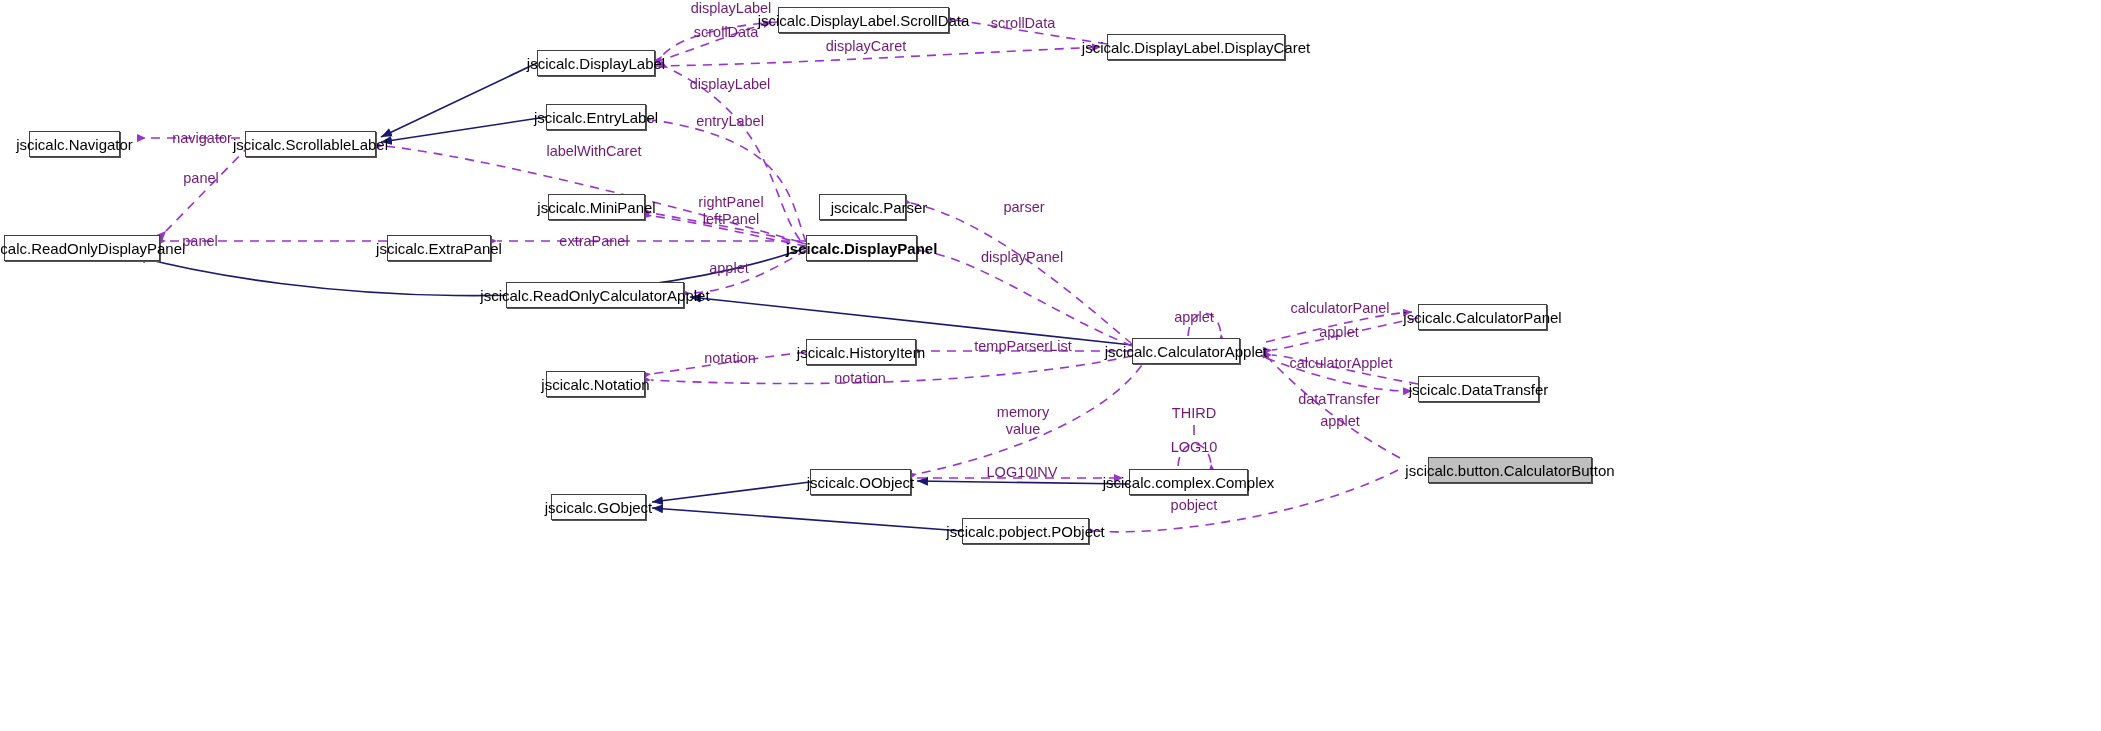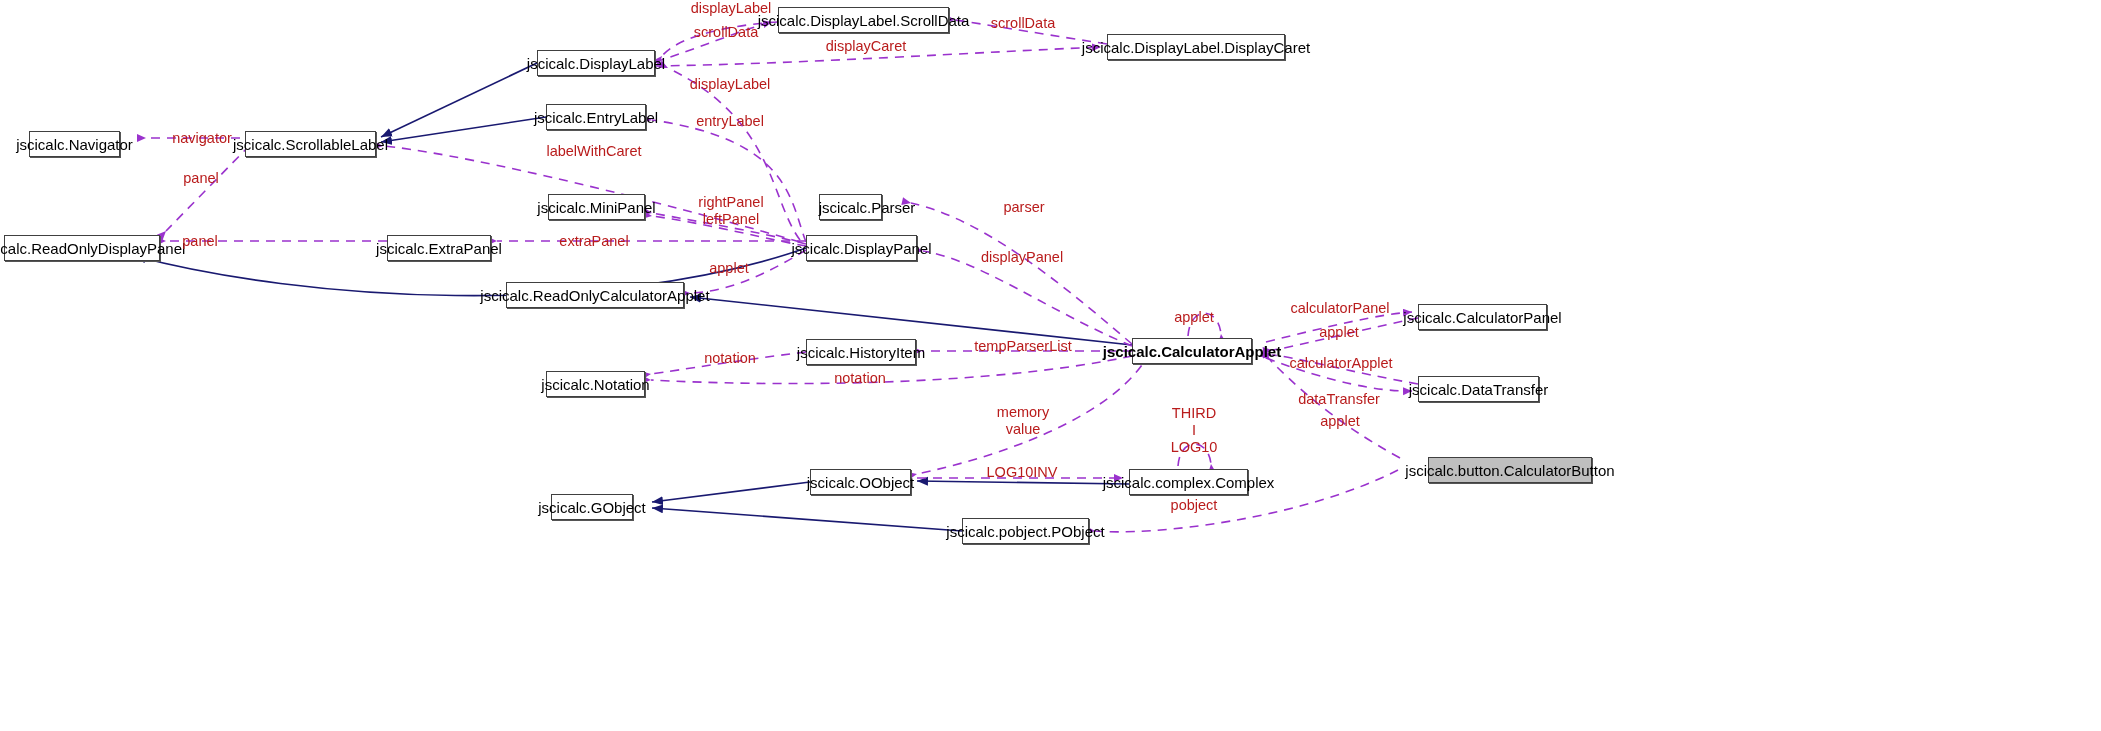--- a/index.html
+++ b/index.html
@@ -40,21 +40,21 @@
     padding: 0 7px;
     height: 26px;
     box-shadow: 1px 1px 0 0 #555;
   }
   .node.highlight {
     background: #bfbfbf;
   }
   .edge-label {
     position: absolute;
     font-size: 14.5px;
-    color: #b91c1c;
+    color: #701a75;
     font-family: "Liberation Sans", sans-serif;
     white-space: pre;
     line-height: 1.16;
     text-align: center;
     transform: translate(-50%, -50%);
     pointer-events: none;
   }
 </style>
 </head>
 <body>
@@ -155,32 +155,32 @@
   <div id="nodes">
       <div class="node" style="left: 29px; top: 131px; width: 91px;">jscicalc.Navigator</div>
       <div class="node" style="left: 245px; top: 131px; width: 131px;">jscicalc.ScrollableLabel</div>
       <div class="node" style="left: 537px; top: 50px; width: 118px;">jscicalc.DisplayLabel</div>
       <div class="node" style="left: 778px; top: 7px; width: 171px;">jscicalc.DisplayLabel.ScrollData</div>
       <div class="node" style="left: 1107px; top: 34px; width: 178px;">jscicalc.DisplayLabel.DisplayCaret</div>
       <div class="node" style="left: 546px; top: 104px; width: 100px;">jscicalc.EntryLabel</div>
       <div class="node" style="left: 4px; top: 235px; width: 156px;">jscicalc.ReadOnlyDisplayPanel</div>
       <div class="node" style="left: 548px; top: 194px; width: 97px;">jscicalc.MiniPanel</div>
       <div class="node" style="left: 387px; top: 235px; width: 104px;">jscicalc.ExtraPanel</div>
-      <div class="node" style="left: 819px; top: 194px; width: 63px; padding-left: 40px;">jscicalc.Parser</div>
-      <div class="node" style="left: 806px; top: 235px; width: 111px;">jscicalc.DisplayPanel</div>
+      <div class="node" style="left: 819px; top: 194px; width: 87px; padding-left: 40px;">jscicalc.Parser</div>
+      <div class="node" style="left: 806px; top: 235px; width: 111px; font-weight: bold;">jscicalc.DisplayPanel</div>
       <div class="node" style="left: 506px; top: 282px; width: 178px;">jscicalc.ReadOnlyCalculatorApplet</div>
       <div class="node" style="left: 806px; top: 339px; width: 110px;">jscicalc.HistoryItem</div>
       <div class="node" style="left: 546px; top: 371px; width: 99px;">jscicalc.Notation</div>
-      <div class="node" style="left: 1132px; top: 338px; width: 120px; font-weight: bold;">jscicalc.CalculatorApplet</div>
+      <div class="node" style="left: 1132px; top: 338px; width: 108px;">jscicalc.CalculatorApplet</div>
       <div class="node" style="left: 1418px; top: 304px; width: 129px;">jscicalc.CalculatorPanel</div>
       <div class="node" style="left: 1418px; top: 376px; width: 121px;">jscicalc.DataTransfer</div>
       <div class="node highlight" style="left: 1395px; top: 457px; width: 164px; margin-left: 33px;">jscicalc.button.CalculatorButton</div>
       <div class="node" style="left: 810px; top: 469px; width: 101px;">jscicalc.OObject</div>
       <div class="node" style="left: 1129px; top: 469px; width: 119px;">jscicalc.complex.Complex</div>
-      <div class="node" style="left: 551px; top: 494px; width: 82px;">jscicalc.GObject</div>
+      <div class="node" style="left: 551px; top: 494px; width: 95px;">jscicalc.GObject</div>
       <div class="node" style="left: 962px; top: 518px; width: 127px;">jscicalc.pobject.PObject</div>
     </div>
   <div id="labels">
       <div class="edge-label" style="left: 731px; top: 8px;">displayLabel</div>
       <div class="edge-label" style="left: 726px; top: 32px;">scrollData</div>
       <div class="edge-label" style="left: 1023px; top: 23px;">scrollData</div>
       <div class="edge-label" style="left: 866px; top: 46px;">displayCaret</div>
       <div class="edge-label" style="left: 730px; top: 84px;">displayLabel</div>
       <div class="edge-label" style="left: 202px; top: 138px;">navigator</div>
       <div class="edge-label" style="left: 730px; top: 121px;">entryLabel</div>

